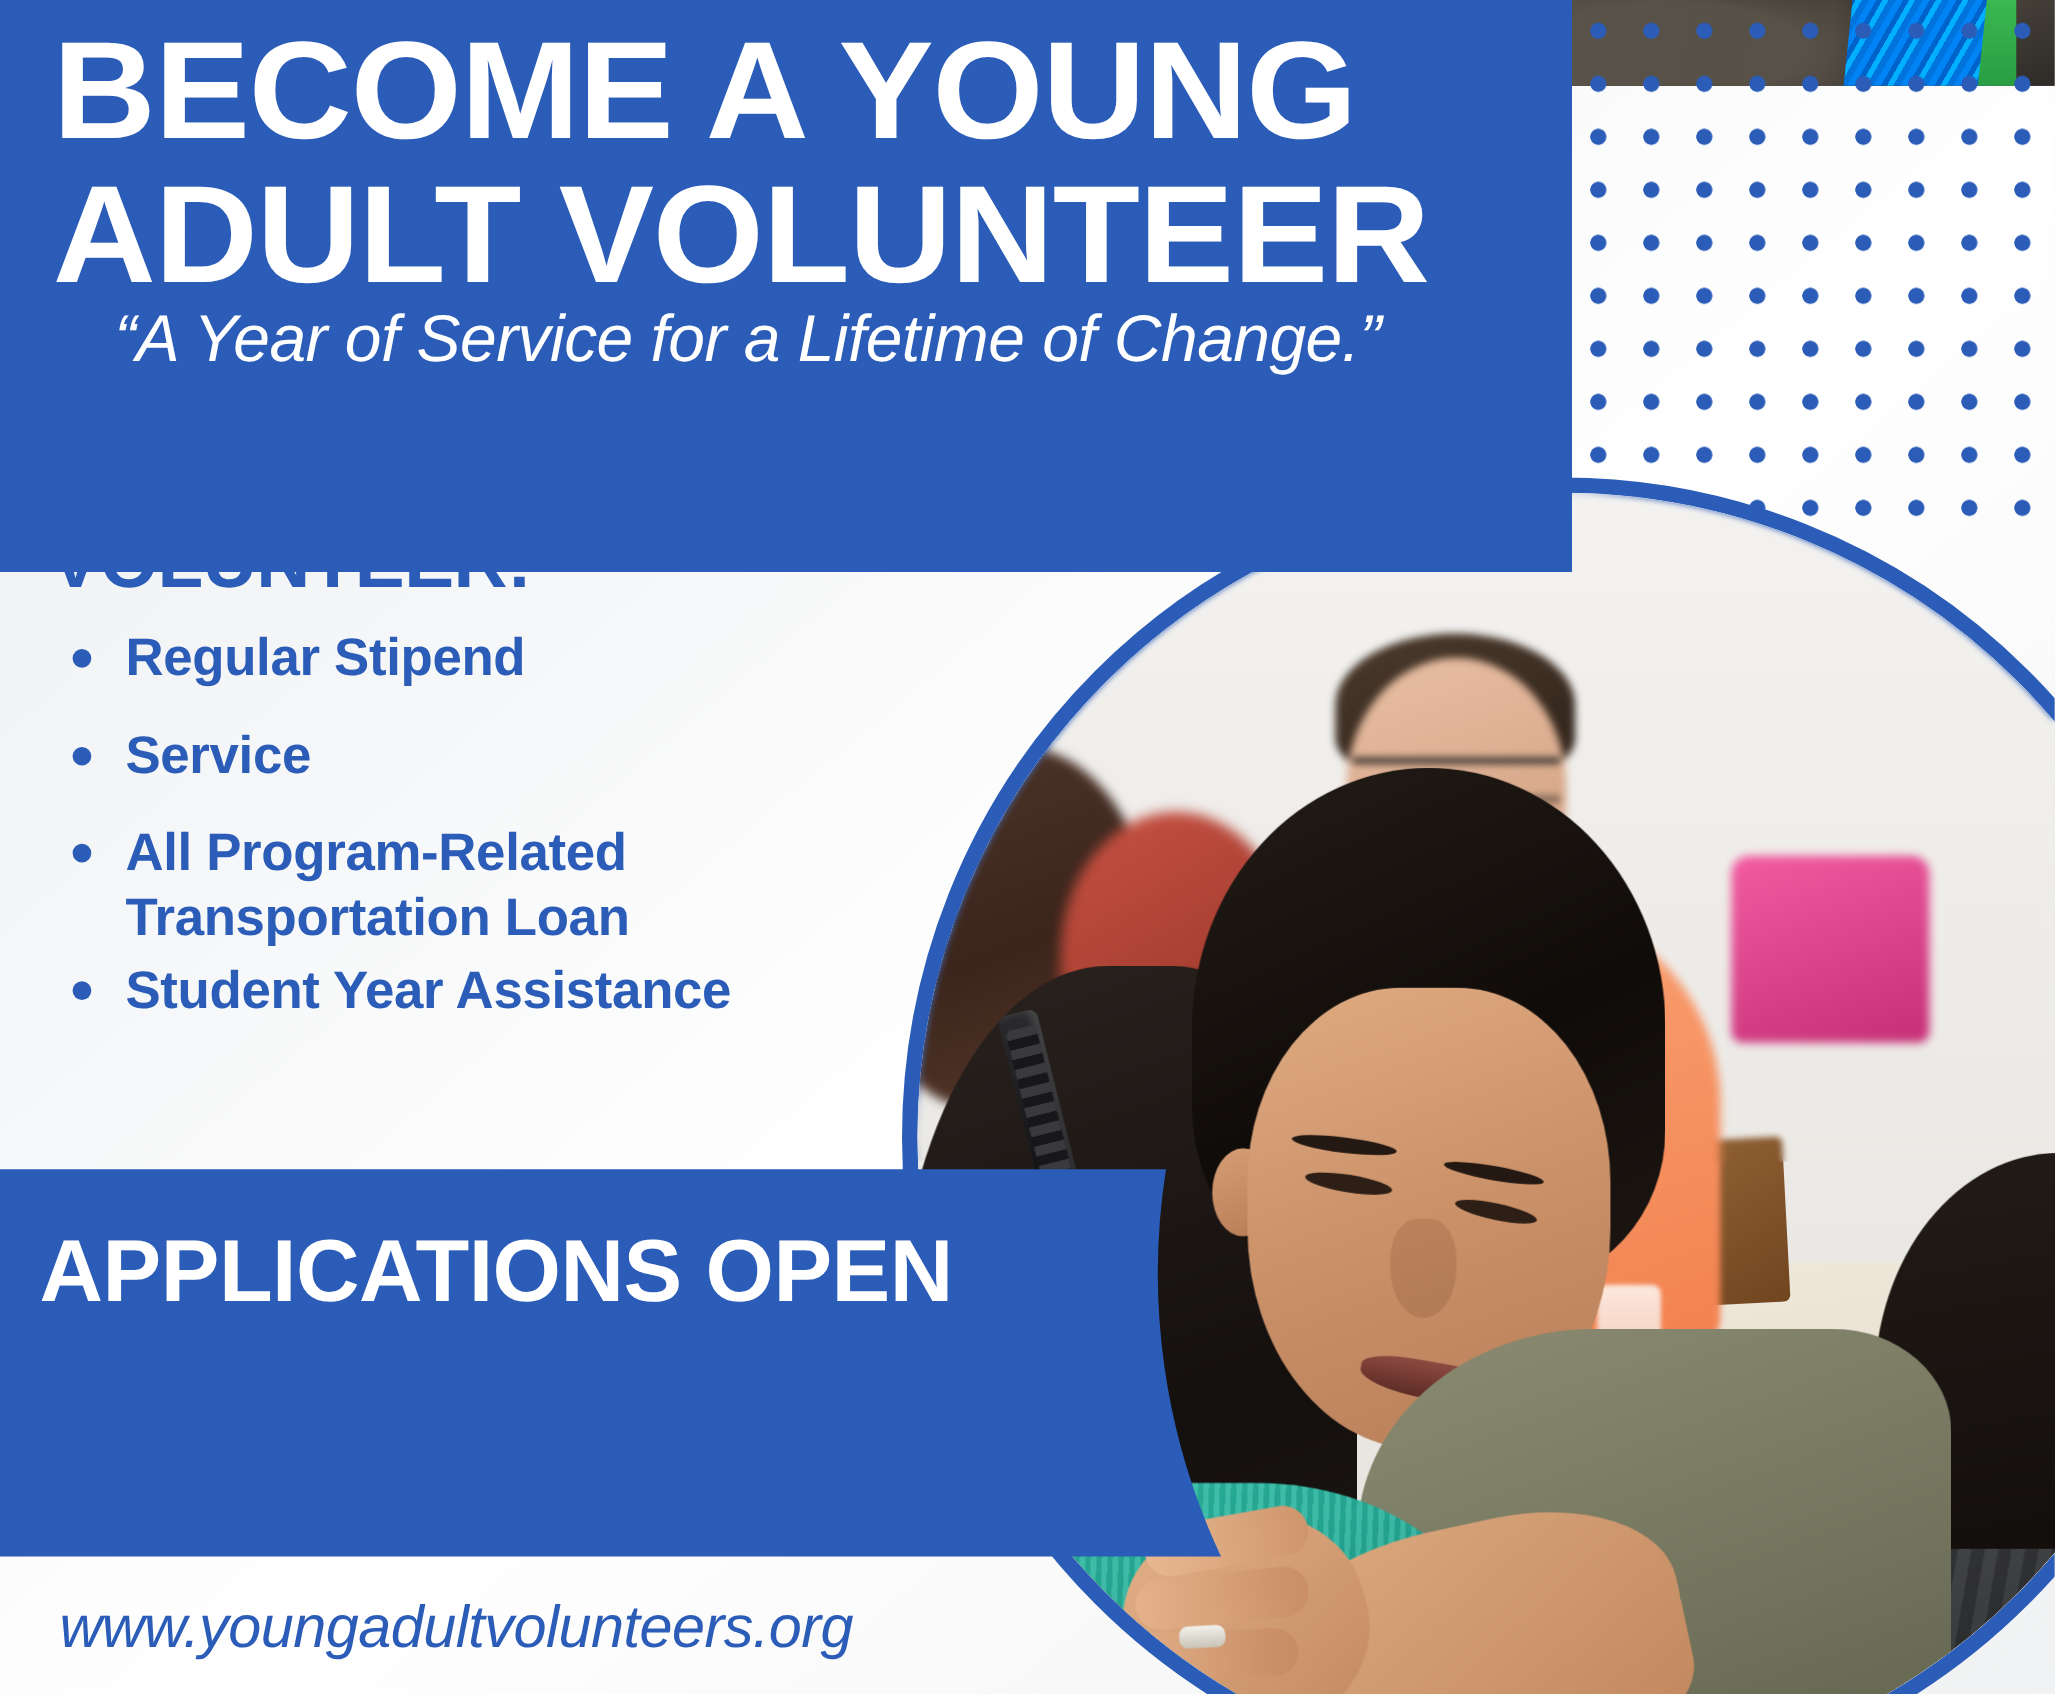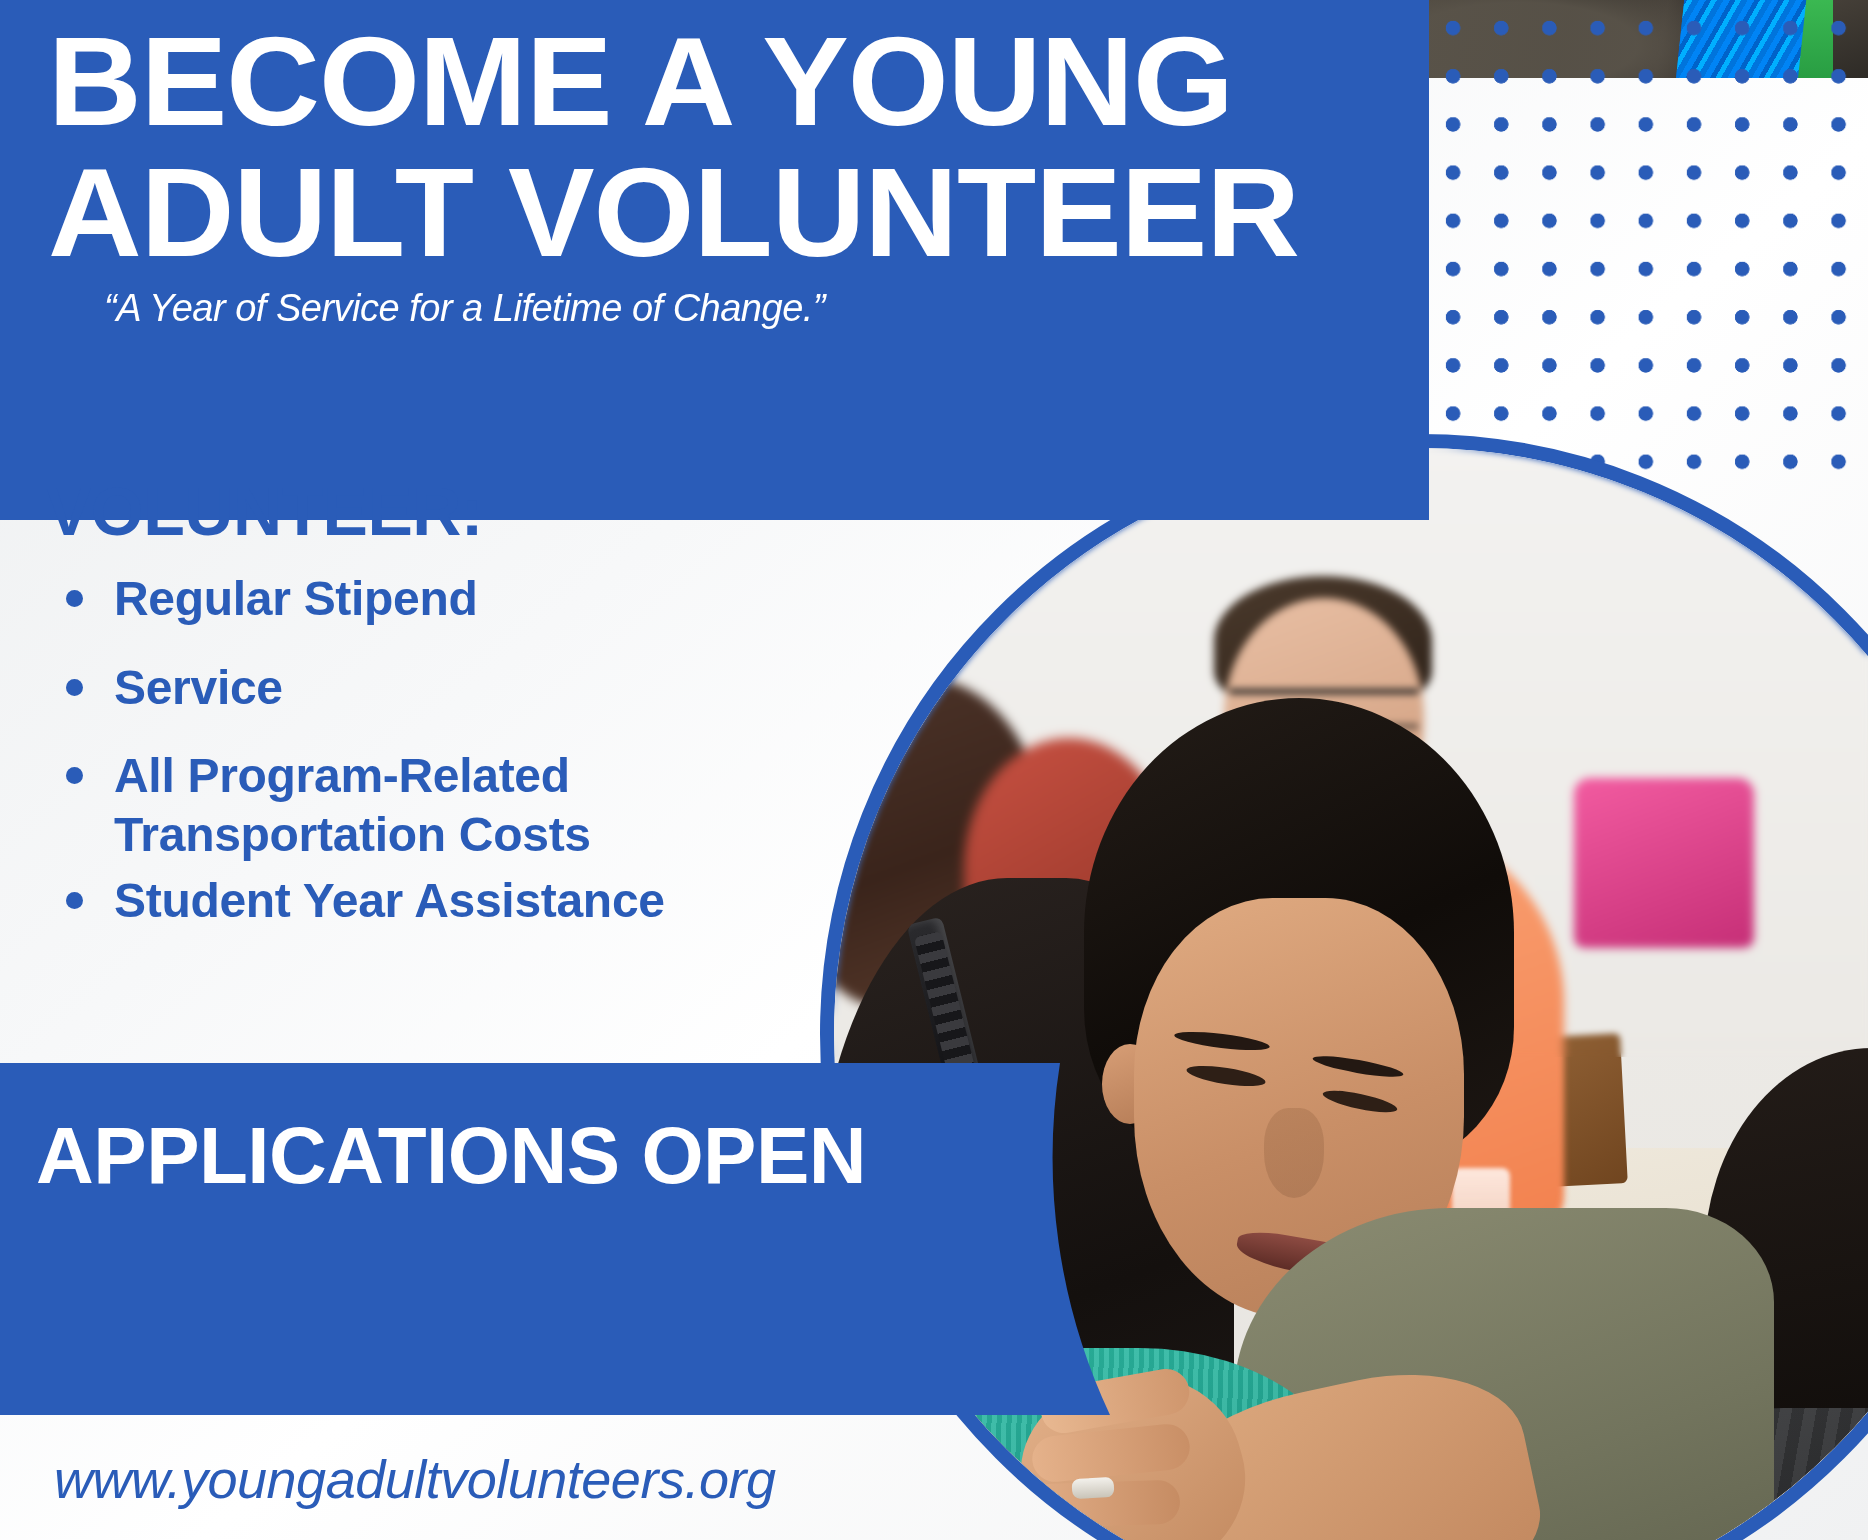--- a/index.html
+++ b/index.html
@@ -74,25 +74,25 @@
     font-size:126px;
     line-height:1.04;
     letter-spacing:-1px;
     font-family:"Liberation Sans", sans-serif;
     text-transform:uppercase;
     transform:scaleX(1.03);
     transform-origin:left top;
   }
   .tagline{
     position:absolute;
-    left:104px; top:287px;
+    left:104px; top:273px;
     color:#ffffff;
     font-style:italic;
     font-weight:500;
-    font-size:38px;
+    font-size:60px;
     letter-spacing:-0.5px;
     white-space:nowrap;
   }
 
   
   .benefits{
     position:absolute;
     left:0; top:460px; width:860px; height:604px;
   }
   .benefits-title{
@@ -506,21 +506,21 @@
       <li>
         <span class="bullet"></span>
         <span>Regular Stipend</span>
       </li>
       <li>
         <span class="bullet"></span>
         <span>Service</span>
       </li>
       <li class="tight">
         <span class="bullet"></span>
-        <span>All Program-Related Transportation Costs</span>
+        <span>All Program-Related Transportation Loan</span>
       </li>
       <li>
         <span class="bullet"></span>
         <span>Student Year Assistance</span>
       </li>
     </ul>
   </div>
 
   <svg class="band-svg" width="1868" height="1540" viewBox="0 0 1868 1540" style="position:absolute;left:0;top:0;pointer-events:none;">
     <path d="M0,1063 L1060,1063

